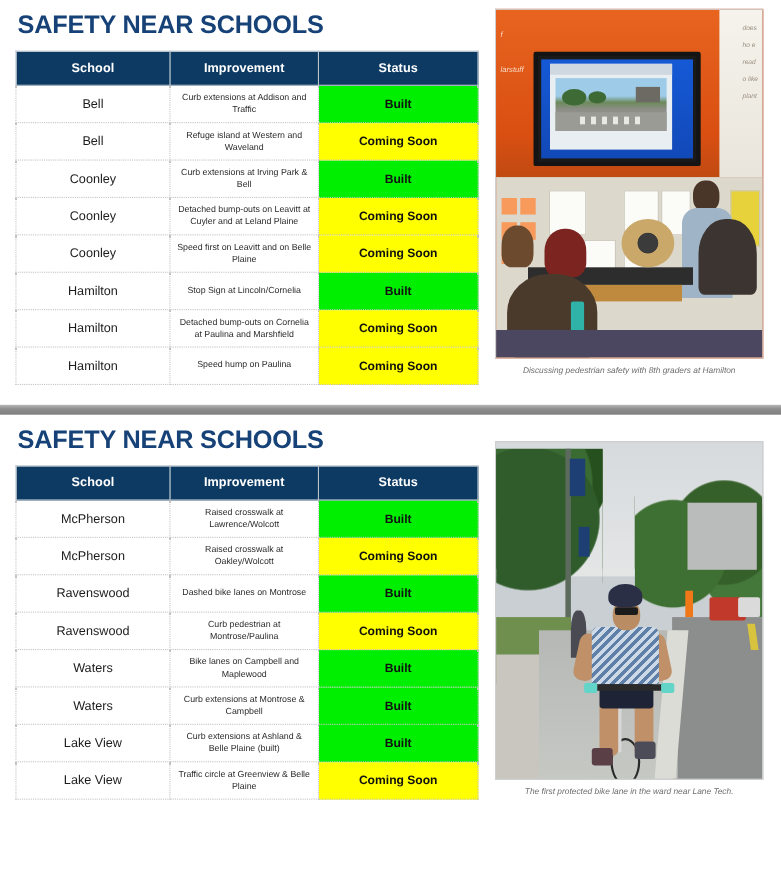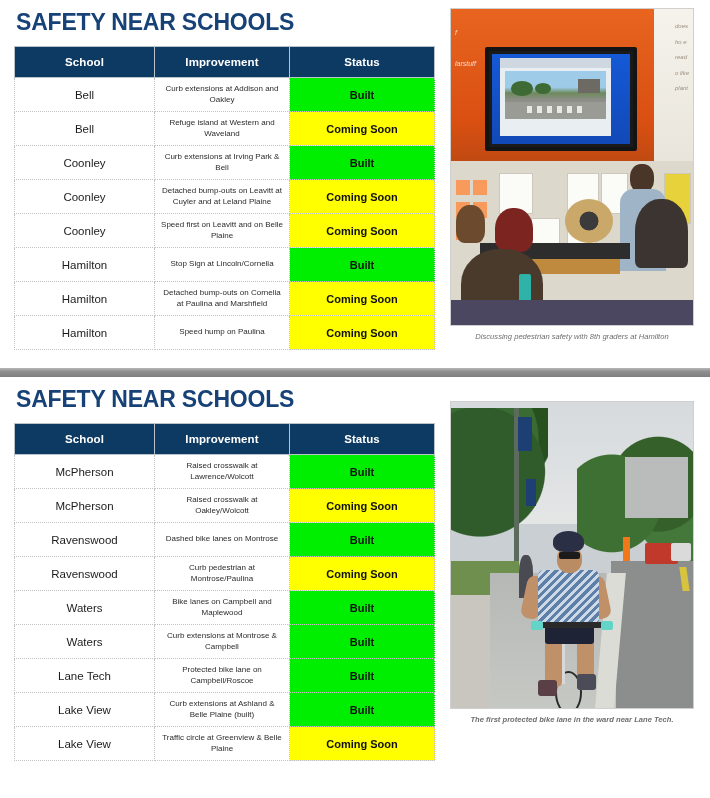--- a/index.html
+++ b/index.html
@@ -228,21 +228,21 @@
           <thead>
             <tr>
               <th>School</th>
               <th class="sep-l">Improvement</th>
               <th class="sep-l">Status</th>
             </tr>
           </thead>
           <tbody>
             <tr>
               <td class="school">Bell</td>
-              <td class="improve">Curb extensions at Addison and Oakley</td>
+              <td class="improve">Curb extensions at Addison and Traffic</td>
               <td class="status built">Built</td>
             </tr>
             <tr>
               <td class="school">Bell</td>
               <td class="improve">Refuge island at Western and Waveland</td>
               <td class="status soon">Coming Soon</td>
             </tr>
             <tr>
               <td class="school">Coonley</td>
               <td class="improve">Curb extensions at Irving Park &amp; Bell</td>
@@ -378,39 +378,34 @@
               <td class="school">Waters</td>
               <td class="improve">Bike lanes on Campbell and Maplewood</td>
               <td class="status built">Built</td>
             </tr>
             <tr>
               <td class="school">Waters</td>
               <td class="improve">Curb extensions at Montrose &amp; Campbell</td>
               <td class="status built">Built</td>
             </tr>
             <tr>
-              <td class="school">Lane Tech</td>
-              <td class="improve">Protected bike lane on Campbell/Roscoe</td>
-              <td class="status built">Built</td>
-            </tr>
-            <tr>
               <td class="school">Lake View</td>
               <td class="improve">Curb extensions at Ashland &amp; Belle Plaine (built)</td>
               <td class="status built">Built</td>
             </tr>
             <tr>
               <td class="school">Lake View</td>
               <td class="improve">Traffic circle at Greenview &amp; Belle Plaine</td>
               <td class="status soon">Coming Soon</td>
             </tr>
           </tbody>
         </table>
       </div>
 
-      <div class="right-col" style="padding-top:24px;font-weight:bold;">
+      <div class="right-col" style="padding-top:24px;">
         <div class="photo photo2">
           <div class="p2-sky"></div>
           <div class="p2-treesL"></div>
           <div class="p2-treesR"></div>
           <div class="p2-bldg"></div>
           <div class="p2-pole"></div>
           <div class="p2-banner"></div>
           <div class="p2-banner2"></div>
           <div class="p2-road"></div>
           <div class="p2-roadline"></div>

